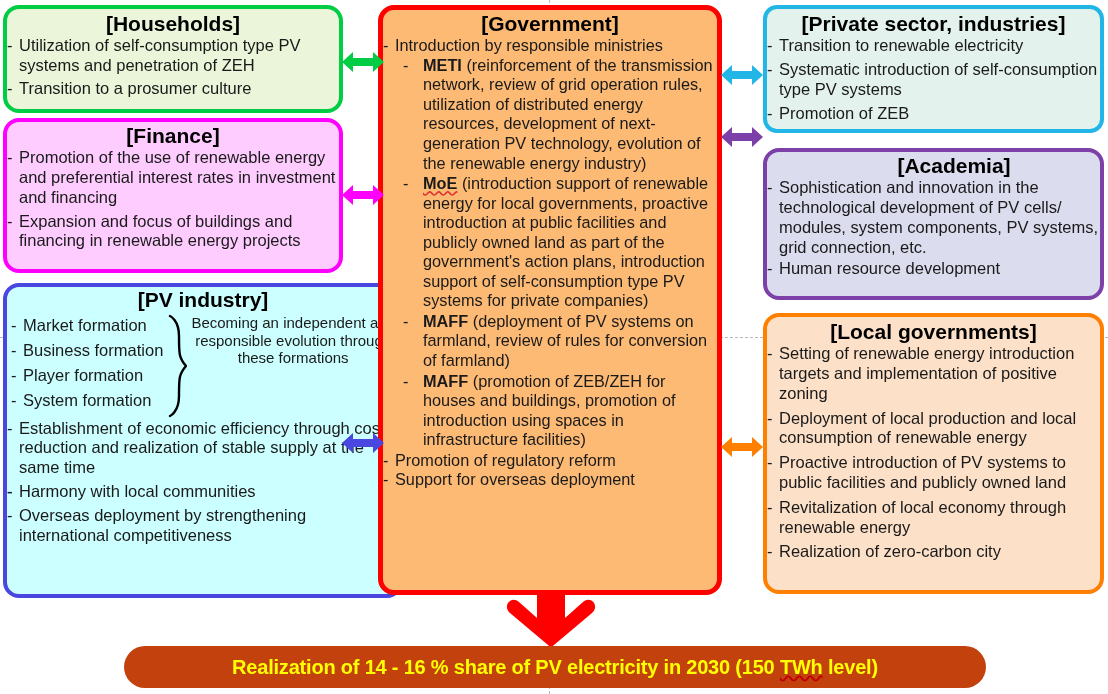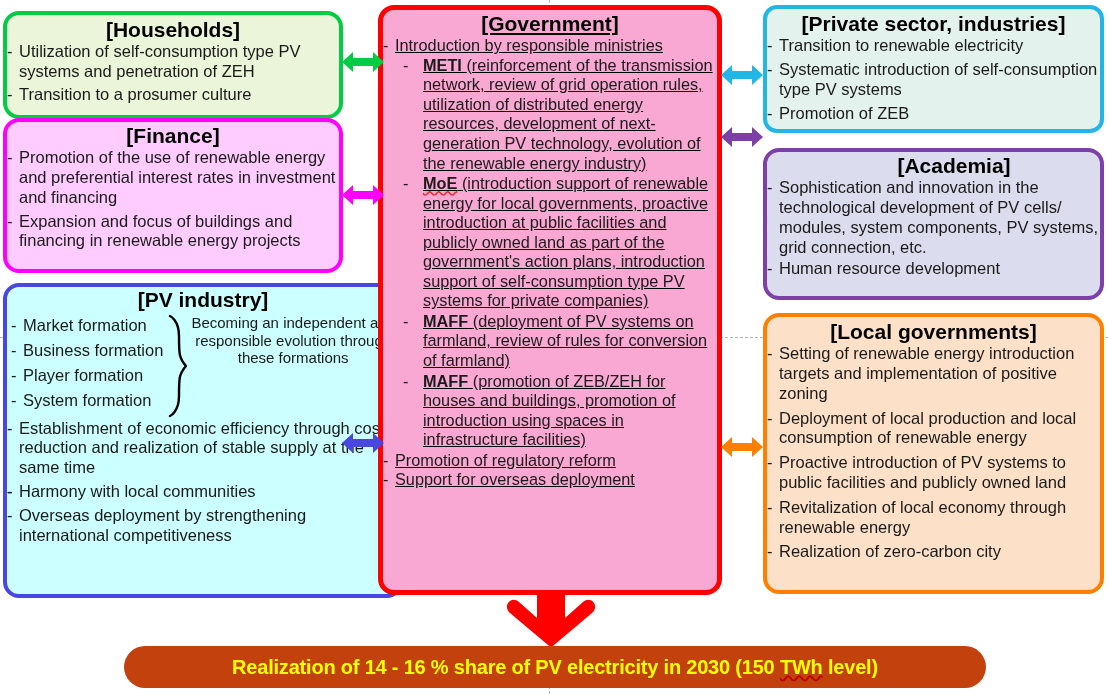--- a/index.html
+++ b/index.html
@@ -37,21 +37,21 @@
     position:relative;
     padding-left:12px;
     color:#1a1a1a;
   }
   ul.bl>li .dash{
     position:absolute;left:0;top:0;
   }
 
   
   #households{
-    left:3px;top:11px;width:340px;height:108px;
+    left:3px;top:5px;width:340px;height:108px;
     background:#eaf5d9;border-color:#00cc44;border-width:4px;
   }
   #households .title{font-size:21px;margin:4px 0 1px;}
   #households ul{font-size:16.5px;line-height:1.2;}
   #households ul>li{margin-bottom:3px;}
 
   #finance{
     left:3px;top:118px;width:340px;height:155px;
     background:#ffccff;border-color:#ff00ff;border-width:4px;
   }
@@ -77,21 +77,21 @@
   #pvindustry .brace svg{position:absolute;left:0;top:2px;}
   #pvindustry .braceNote{
     flex:1;text-align:center;font-size:15px;line-height:1.17;
     color:#1a1a1a;padding:2px 2px 0 2px;
   }
   #pvindustry ul.rest{font-size:16.5px;line-height:1.2;margin-top:5px;}
   #pvindustry ul.rest>li{margin-bottom:4px;}
 
   #government{
     left:378px;top:5px;width:344px;height:590px;
-    background:#f9a8d4;border-color:#ff0000;border-width:5px;text-decoration:underline;
+    background:#fdba74;border-color:#ff0000;border-width:5px;
   }
   #government .title{font-size:21px;margin:3px 0 1px;}
   #government ul.lvl1{font-size:16.3px;line-height:1.2;}
   #government ul.lvl1>li{margin-bottom:0px;}
   #government ul.lvl2{font-size:16.3px;line-height:1.2;margin-left:20px;}
   #government ul.lvl2>li{padding-left:20px;margin-bottom:1px;}
   #government ul.lvl2>li .dash{left:0;}
   #government b{font-weight:bold;}
   .sp{
     text-decoration:underline;

